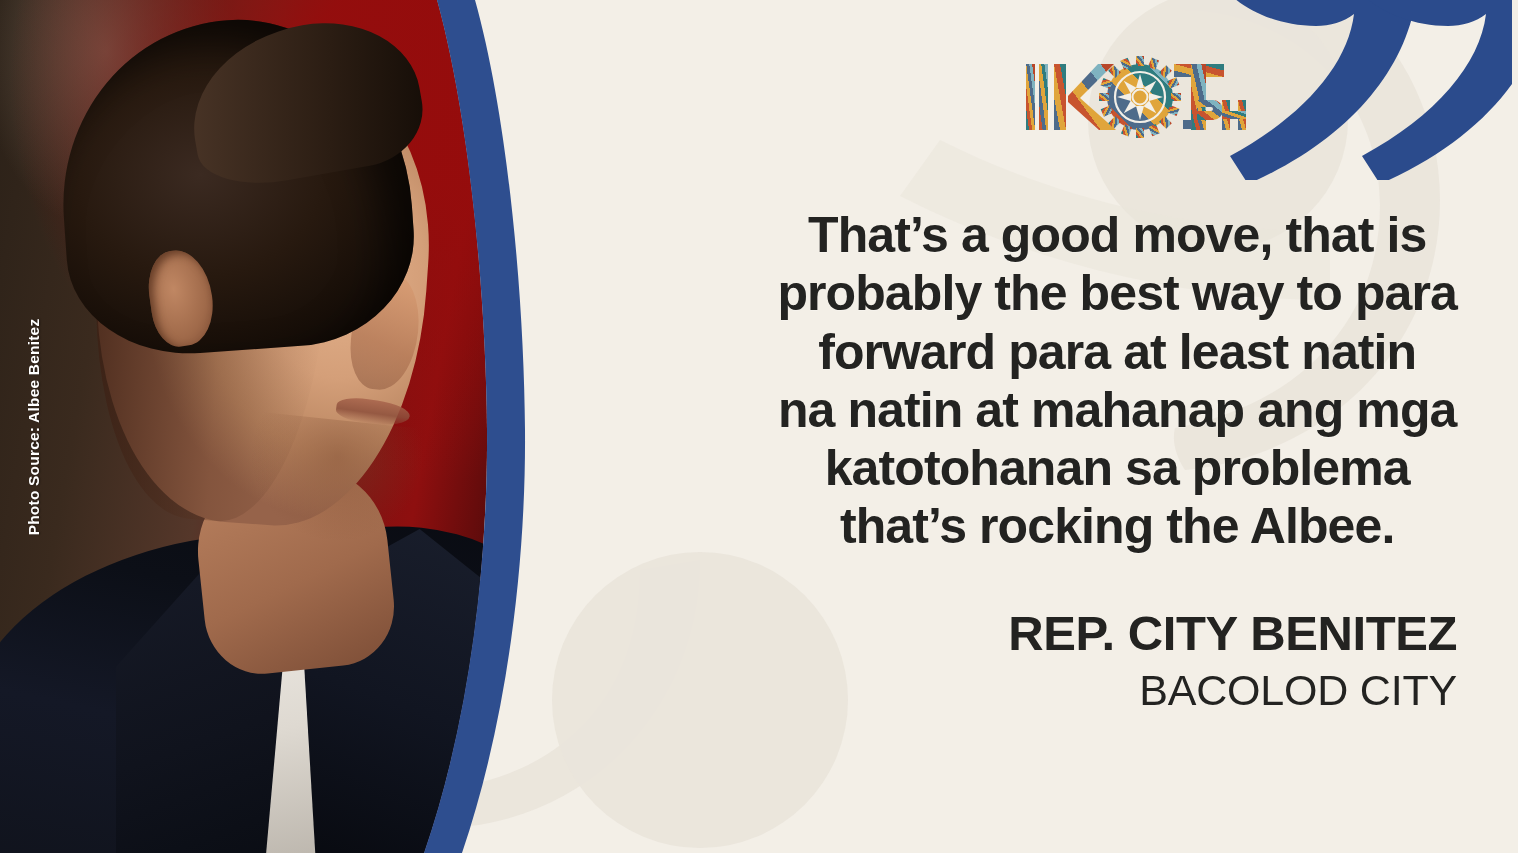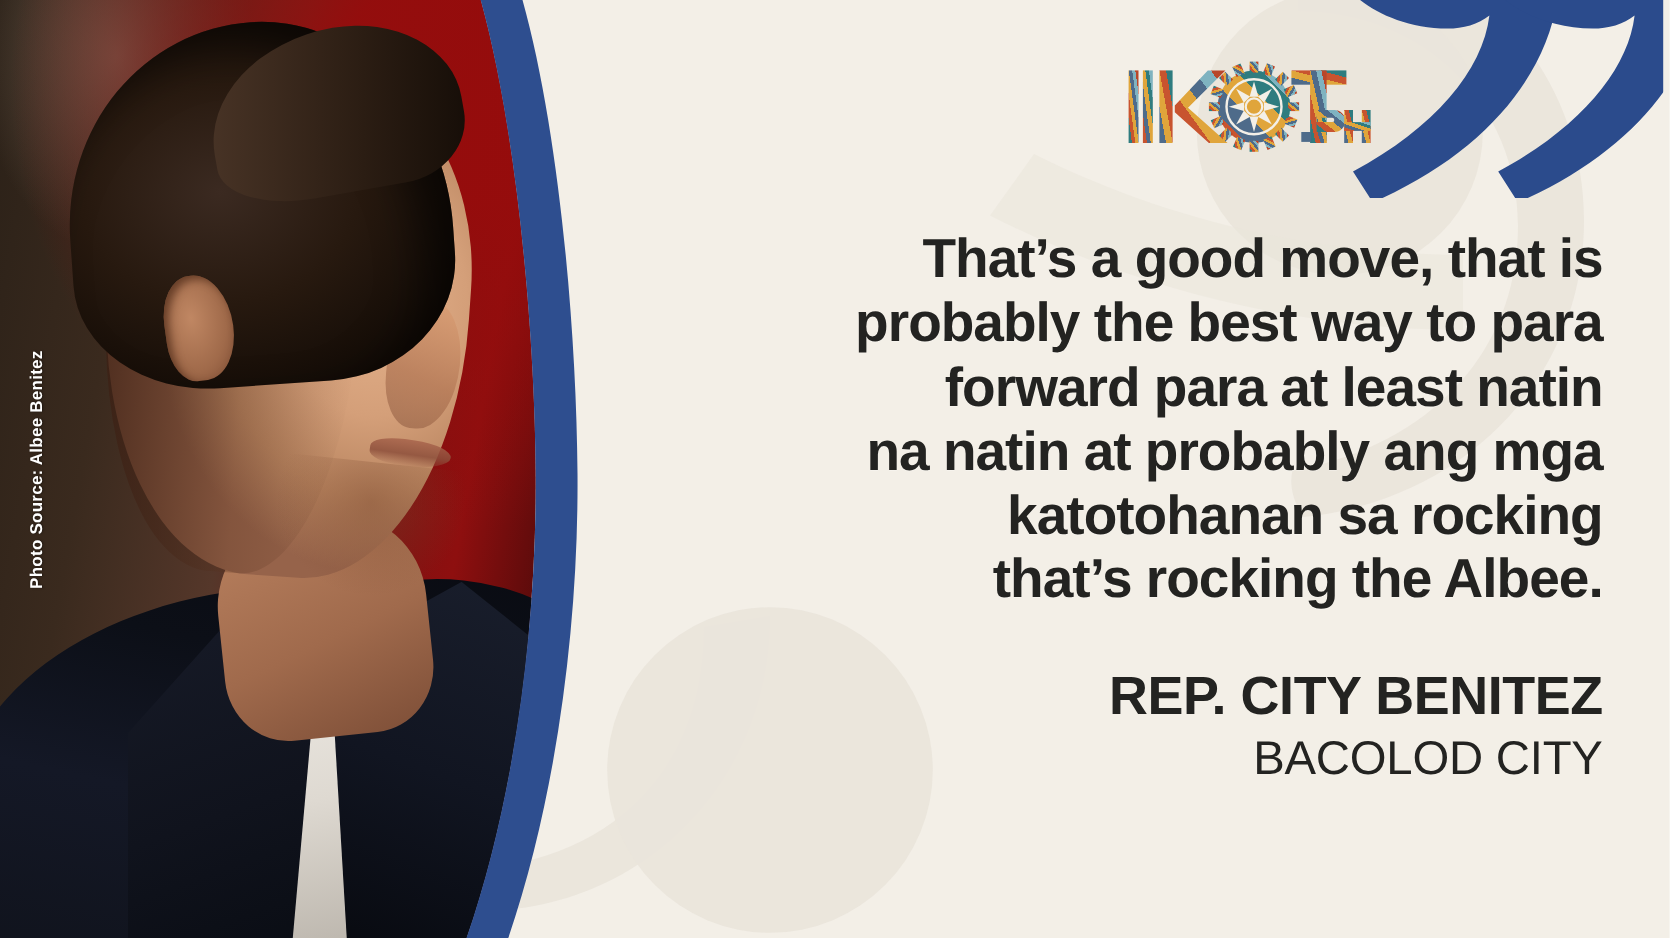--- a/index.html
+++ b/index.html
@@ -207,21 +207,21 @@
     left:560px; top:0;
     width:900px; height:853px;
     z-index:6;
     display:flex;
     flex-direction:column;
     justify-content:flex-start;
     align-items:flex-end;
     padding:206px 3px 0 0;
   }
   #quote-text{
-    text-align:right;
+    text-align:center;
     color:#232321;
     font-weight:700;
     font-size:50px;
     line-height:1.165;
     letter-spacing:-0.9px;
     max-width:898px;
     text-shadow:0 1px 0 rgba(255,255,255,.25);
   }
   #quote-text .ln{ display:block; white-space:nowrap; }
 
@@ -419,22 +419,22 @@
       <rect x="200" y="63" width="24" height="8" fill="url(#stripes2)"></rect>
     </g>
   </svg>
 
   <div id="content">
 
     <div id="quote-text">
       <span class="ln">That’s a good move, that is</span>
       <span class="ln">probably the best way to para</span>
       <span class="ln">forward para at least natin</span>
-      <span class="ln">na natin at probably ang mga</span>
-      <span class="ln">katotohanan sa rocking</span>
+      <span class="ln">na natin at mahanap ang mga</span>
+      <span class="ln">katotohanan sa problema</span>
       <span class="ln">that’s rocking the Albee.</span>
     </div>
 
     <div id="attrib">
       <div id="speaker-name">REP. CITY BENITEZ</div>
       <div id="speaker-location">BACOLOD CITY</div>
     </div>
 
   </div>
 </div>

